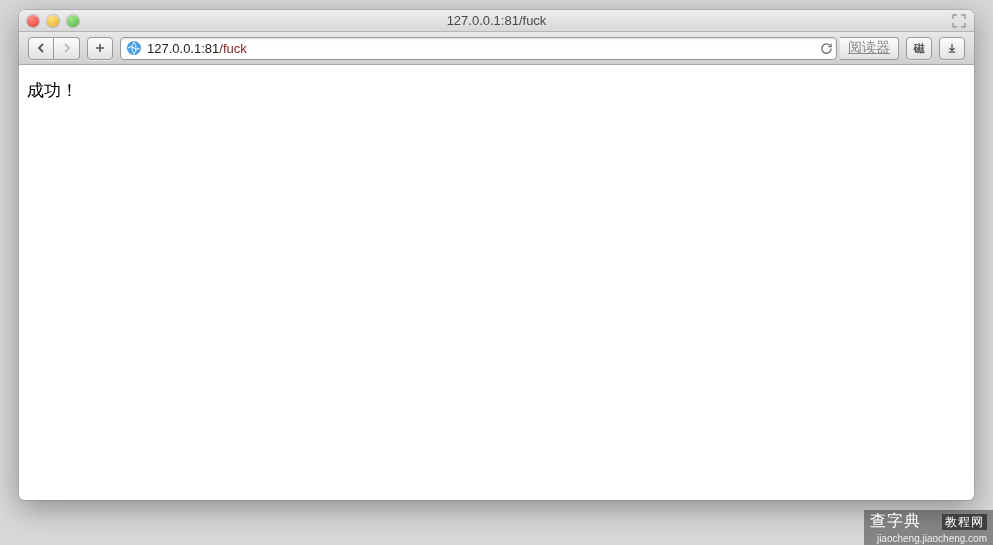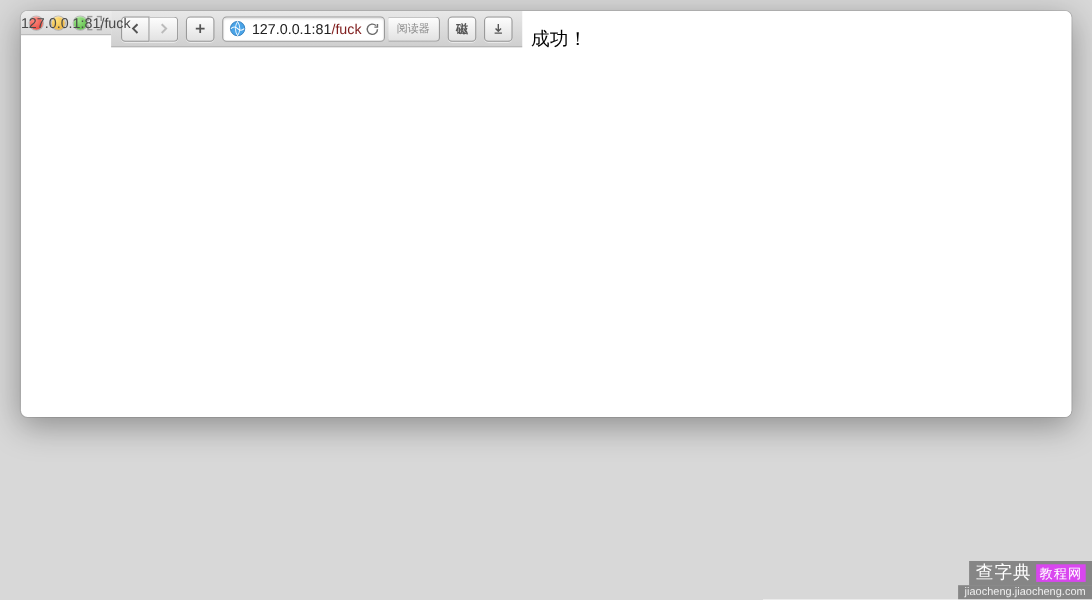--- a/index.html
+++ b/index.html
@@ -10,27 +10,27 @@
       font-family: "Lucida Grande", "Helvetica Neue", Arial, sans-serif;
       font-size: 13px;
       position: relative;
       overflow: hidden;
     }
     .window {
       position: absolute;
       left: 19px;
       top: 10px;
       width: 955px;
-      height: 369px;
+      height: 490px;
       background: #fff;
       border-radius: 6px;
       box-shadow: 0 8px 30px rgba(0,0,0,0.35), 0 0 0 1px rgba(0,0,0,0.1);
       overflow: hidden;
       display: flex;
-      flex-direction: row;
+      flex-direction: column;
     }
     .titlebar {
       height: 22px;
       background: linear-gradient(#ededed, #d8d8d8);
       border-bottom: 1px solid #b5b5b5;
       display: flex;
       align-items: center;
       position: relative;
       padding: 0 8px;
     }
@@ -125,25 +125,26 @@
       color: #6b6b6b;
       cursor: default;
     }
     .reader-btn {
       height: 23px;
       padding: 0 8px;
       background: linear-gradient(#fdfdfd, #e2e2e2);
       border: 1px solid #9a9a9a;
       border-left: none;
       border-radius: 0 4px 4px 0;
-      font-size: 10px;
+      font-size: 14px;
       color: #8a8a8a;
       display: flex;
       align-items: center;
       margin-left: -4px;
+      text-decoration: underline;
     }
     .mag-text { font-size: 11px; font-weight: bold; letter-spacing: -0.5px; }
     .content {
       flex: 1;
       background: #fff;
       padding: 14px 8px;
       font-family: Liberation Serif, serif;
       font-size: 17px;
       color: #000;
       overflow: auto;
@@ -157,21 +158,21 @@
       pointer-events: none;
     }
     .wm-top {
       background: rgba(0,0,0,0.38);
       color: #fff;
       font-size: 16px;
       padding: 2px 6px;
       letter-spacing: 1px;
       display: inline-block;
     }
-    .wm-top .small { font-size: 12px; background: #d946ef; padding: 1px 3px; margin-left: 4px; }
+    .wm-top .small { font-size: 12px; background: #404040; padding: 1px 3px; margin-left: 21px; }
     .wm-bot {
       background: rgba(0,0,0,0.38);
       color: #eee;
       font-size: 10px;
       padding: 1px 6px;
     }
   </style>
 </head>
 <body>
 

